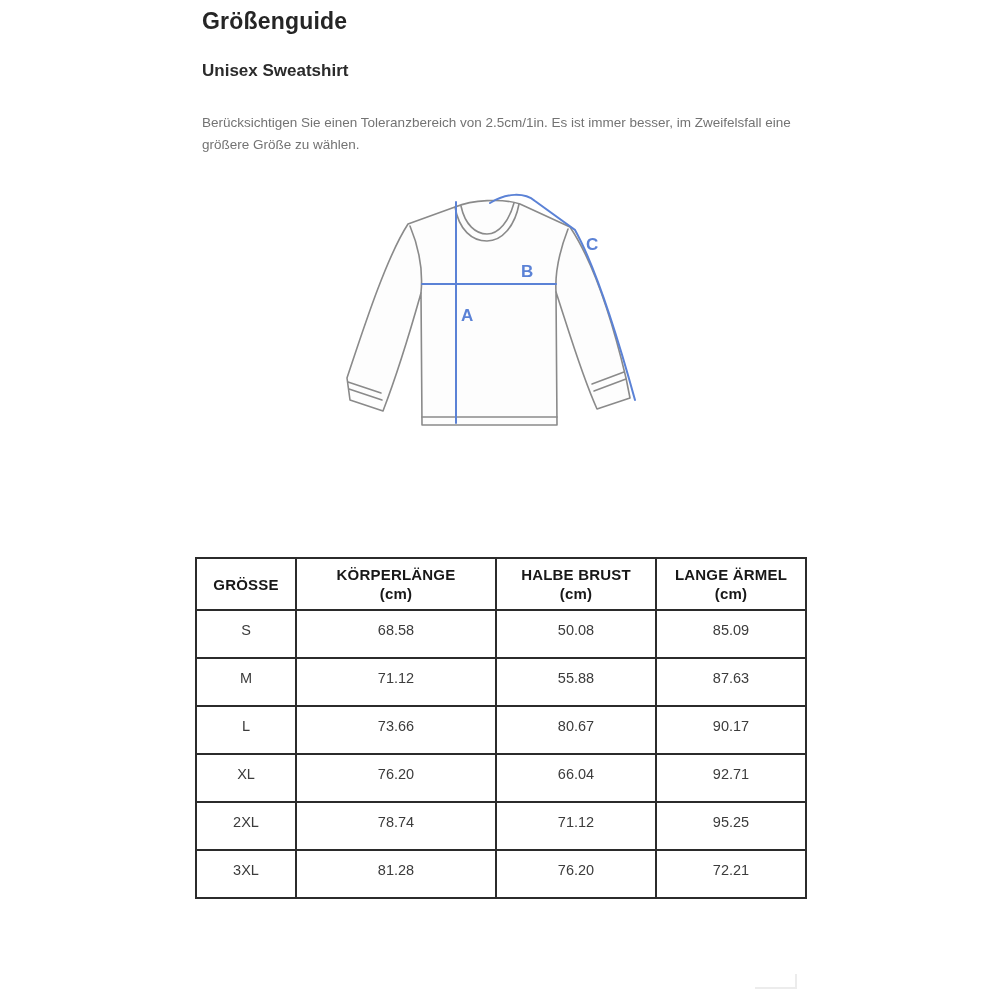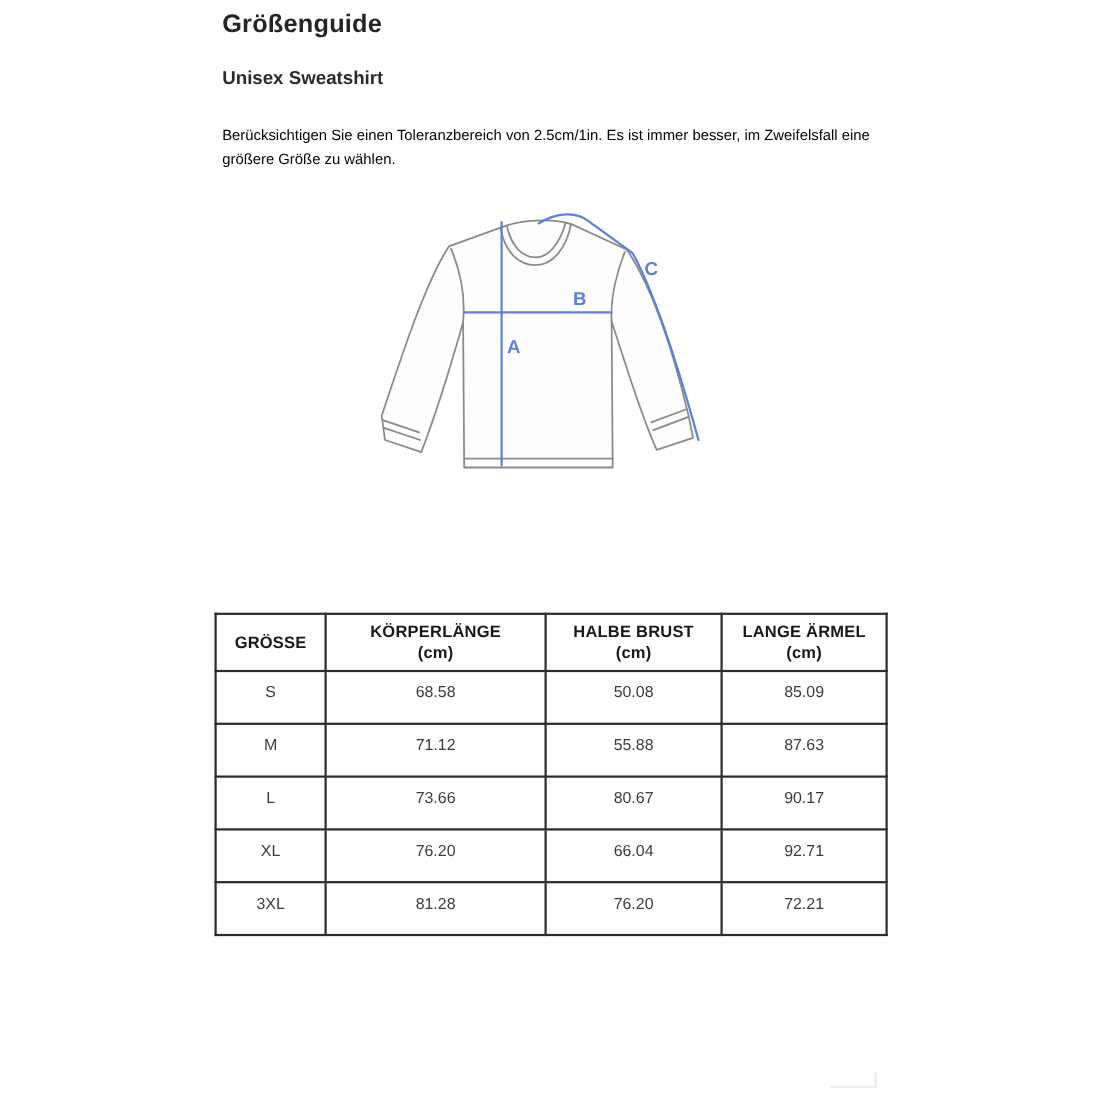--- a/index.html
+++ b/index.html
@@ -30,21 +30,21 @@
     font-size: 17px;
     font-weight: 700;
     color: #2b2b2b;
   }
   .tolerance-note {
     position: absolute;
     left: 202px; top: 112px;
     width: 618px;
     font-size: 13.5px;
     line-height: 22px;
-    color: #000000;
+    color: #737373;
   }
   .diagram-wrap {
     position: absolute;
     left: 330px; top: 180px;
     width: 340px; height: 260px;
   }
   .hint-note {
     position: absolute;
     left: 202px; top: 454px;
     width: 618px;
@@ -200,20 +200,26 @@
         <td>80.67</td>
         <td>90.17</td>
       </tr>
       <tr>
         <td>XL</td>
         <td>76.20</td>
         <td>66.04</td>
         <td>92.71</td>
       </tr>
       <tr>
+        <td>2XL</td>
+        <td>78.74</td>
+        <td>71.12</td>
+        <td>95.25</td>
+      </tr>
+      <tr>
         <td>3XL</td>
         <td>81.28</td>
         <td>76.20</td>
         <td>72.21</td>
       </tr>
     </tbody>
   </table>
 
   <div class="corner-artifact"></div>
 

